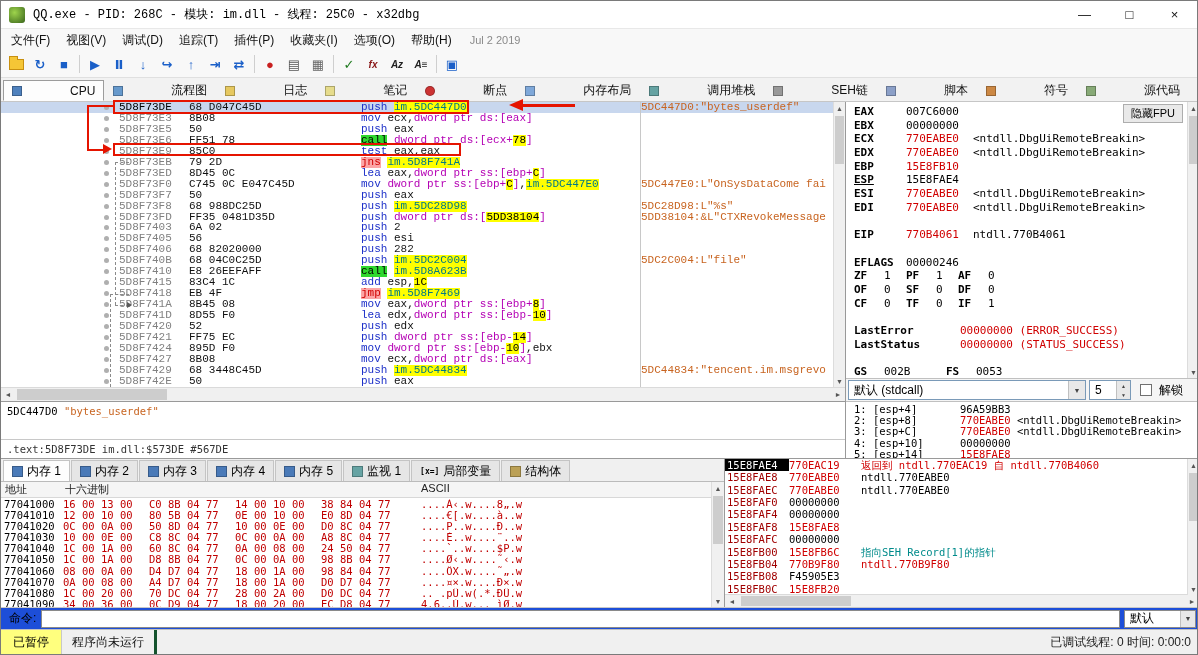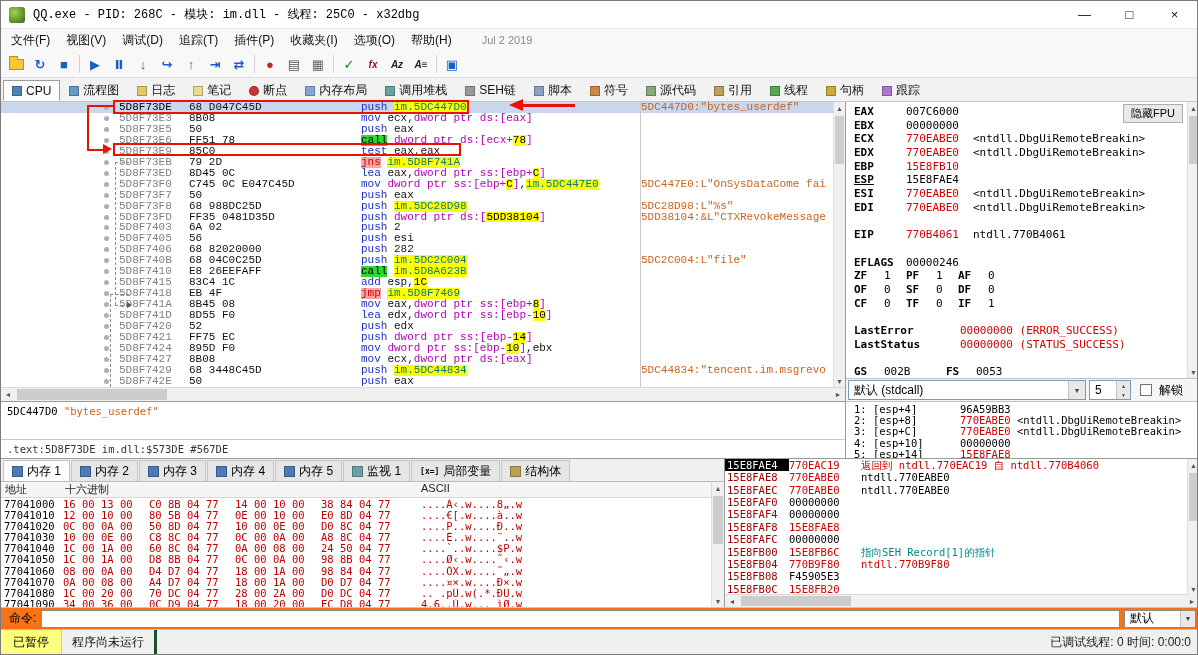--- a/index.html
+++ b/index.html
@@ -9,38 +9,38 @@
   
   #titlebar { height:28px; background:#FFFFFF; display:flex; align-items:center; border-bottom:1px solid #E8E8E8; }
   .app-icon { width:16px; height:16px; margin:0 8px; background:radial-gradient(circle at 35% 35%, #9ED44C, #39641B); border-radius:3px; flex:none; }
   .title-text { font-size:12px; color:#000; white-space:nowrap;font-family:Liberation Mono, monospace; }
   .flex-spacer { flex:1; }
   .wbtn { width:45px; height:28px; display:flex; align-items:center; justify-content:center; font-size:13px; color:#111; }
 
   
   #menubar { height:22px; background:#F8F8F8; display:flex; align-items:center; padding-left:2px; }
   .menu-item { padding:2px 8px; font-size:12px; color:#111; white-space:nowrap; }
-  .menu-date { margin-left:22px; color:#8A8A8A; font-size:11px; }
+  .menu-date { margin-left:10px; color:#8A8A8A; font-size:11px; }
 
   
   #toolbar { height:27px; background:#F8F8F8; display:flex; align-items:center; padding-left:3px; border-bottom:1px solid #E0E0E0; }
   .tb-btn { width:24px; height:23px; display:flex; align-items:center; justify-content:center; }
   .tb-glyph { font-size:13px; font-weight:bold; }
   .tb-glyph.txt { font-size:10px; font-style:italic; font-weight:bold; }
   .tb-sep { width:1px; height:18px; background:#CFCFCF; margin:0 3px; }
   .icon-folder { width:15px; height:11px; background:#F5C636; border:1px solid #C89010; position:relative; display:inline-block; }
   .icon-folder::before { content:""; position:absolute; top:-4px; left:-1px; width:7px; height:3px; background:#F5C636; border:1px solid #C89010; border-bottom:none; }
 
   
   #tabbar { height:24px; background:#F2F2F2; display:flex; align-items:flex-end; padding-left:2px; border-bottom:1px solid #C6C6C6; }
   .tab { display:flex; align-items:center; gap:4px; padding:0 8px; font-size:12px; height:21px; white-space:nowrap; border:1px solid transparent; }
   .tab.sel { background:#FDFDFD; border:1px solid #9C9C9C; border-bottom-color:#FDFDFD; }
   .tab-ico { width:10px; height:10px; flex:none; border:1px solid rgba(0,0,0,.25); }
   .tab-ico.rnd { border-radius:50%; }
-  .tab-lbl { color:#111; }
+  .tab-lbl { color:#111;margin-left:44px; }
 
   
   #main { position:absolute; top:101px; left:0; width:1198px; height:356px; display:flex; }
   #left-pane { width:845px; height:356px; display:flex; flex-direction:column; background:#FFF; border-right:1px solid #999; }
   #disasm-wrap { height:285px; position:relative; overflow:hidden; background:#FFF; }
   #disasm-rows { position:absolute; left:0; top:0; right:12px; height:285px; overflow:hidden; }
   .drow { display:flex; height:10.96px; line-height:11px; font-family:Liberation Mono, monospace; font-size:11px; white-space:pre; }
   .drow.sel { background:#C8D7EE; }
   .dg { width:118px; flex:none; position:relative; }
   .bpdot { position:absolute; left:103px; top:3px; width:5px; height:5px; border-radius:50%; background:#AFAFAF; }
@@ -146,21 +146,21 @@
   .sval.red { color:#D00000; }
   .scom { flex:1; padding-left:6px; overflow:hidden; }
   .cc-red { color:#D00000; }
   .cc-teal { color:#008B8B; }
   .cc-black { color:#000; }
   #stack-vscroll { top:0; right:0; height:136px; width:12px; }
   #stack-hscroll { height:13px; }
   #stack-hscroll .hs-thumb { width:110px; }
 
   
-  #commandbar { position:absolute; top:606px; left:0; width:1198px; height:22px; background:#f97316; display:flex; align-items:center; padding:0 3px; border-top:1px solid #C8C8C8; }
+  #commandbar { position:absolute; top:606px; left:0; width:1198px; height:22px; background:#1d4ed8; display:flex; align-items:center; padding:0 3px; border-top:1px solid #C8C8C8; }
   .cmd-label { font-size:12px; padding:0 5px; white-space:nowrap; }
   .cmd-input { flex:1; height:18px; background:#FFF; border:1px solid #8A8A8A; font-size:12px; padding:0 4px; font-family:"DejaVu Sans Mono",monospace; }
   .cmd-drop { width:72px; height:18px; margin-left:4px; background:#FFF; border:1px solid #8A8A8A; display:flex; align-items:center; font-size:12px; }
   .cmd-drop-text { flex:1; padding-left:5px; }
   .cmd-drop-arrow { width:15px; height:100%; background:#E8E8E8; border-left:1px solid #C0C0C0; display:flex; align-items:center; justify-content:center; font-size:7px; color:#444; }
 
   
   #statusbar { position:absolute; top:628px; left:0; width:1198px; height:26px; background:#F0F0F0; border-top:1px solid #C0C0C0; display:flex; align-items:stretch; font-size:12px; }
   .status-badge { background:#FFFF7E; display:flex; align-items:center; padding:0 12px; border-right:1px solid #C8C8C8; color:#000; }
   .status-msg { display:flex; align-items:center; padding:0 10px; border-right:3px solid #14532d; color:#111; }

